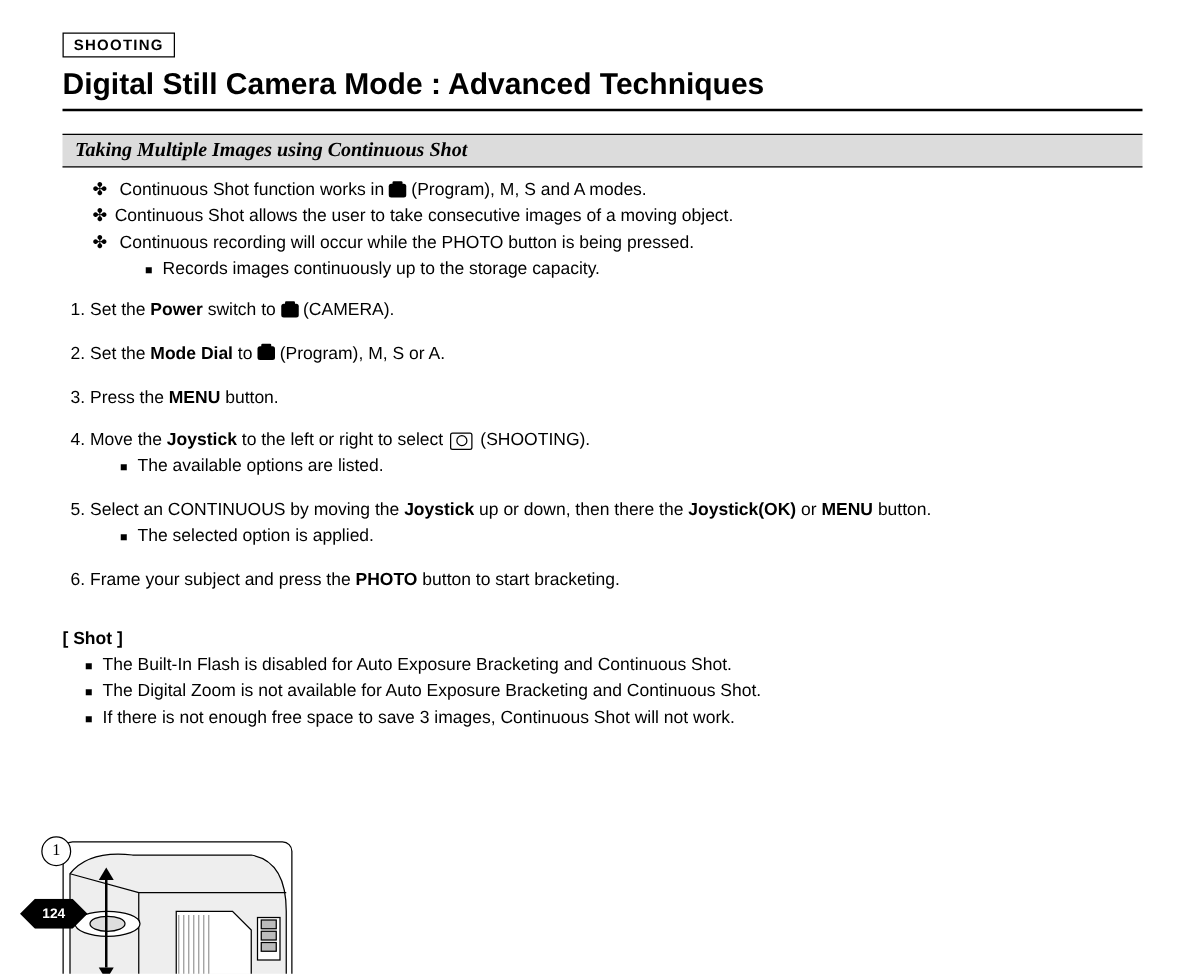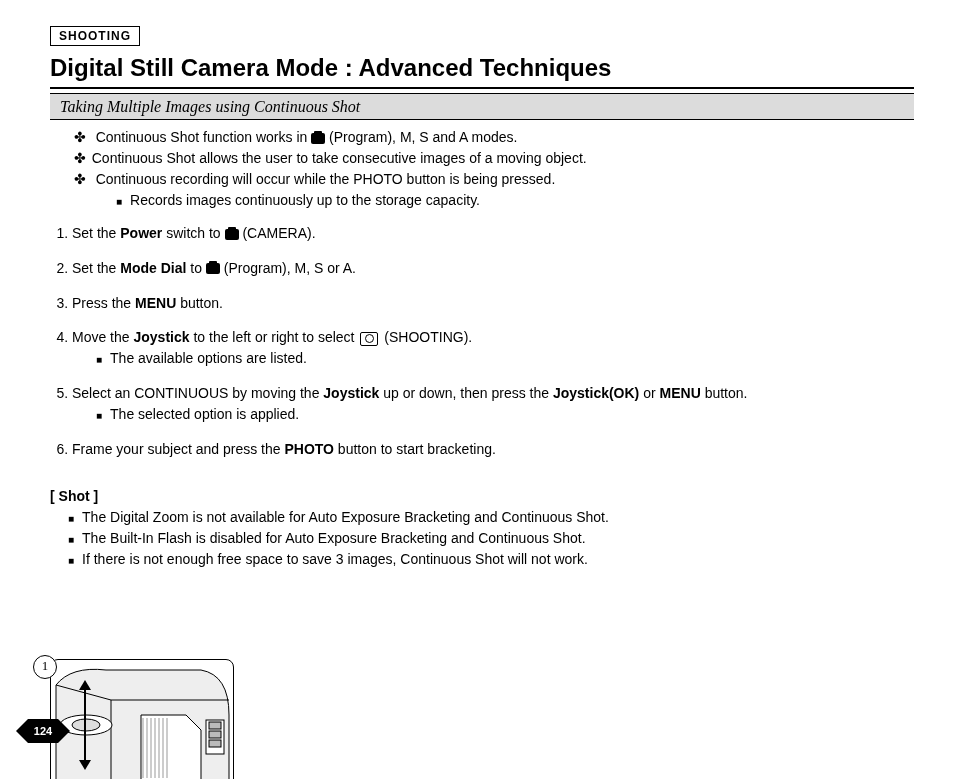--- a/index.html
+++ b/index.html
@@ -1,19 +1,19 @@
 <!DOCTYPE html>
 <html><head>
 <meta charset="utf-8">
 <style>
   html,body{margin:0;padding:0;background:#fff;font-family:Arial,Helvetica,sans-serif;color:#000;font-size:14px;line-height:1.35;}
   .page{width:954px;height:779px;position:relative;box-sizing:border-box;padding:26px 40px 26px 50px;}
   .lang-box{display:inline-block;border:1px solid #000;padding:1px 8px;font-weight:bold;font-size:12px;letter-spacing:1px;}
   h1.title{font-size:24px;font-weight:bold;margin:6px 0 2px;border-bottom:2px solid #000;padding-bottom:2px;}
-  .subtitle-bar{margin-top:4px;background:#dcdcdc;border-top:1px solid #000;border-bottom:1px solid #000;padding:2px 10px;font-style:italic;font-weight:normal;font-family:"Times New Roman",serif;font-size:16px;}
+  .subtitle-bar{margin-top:18px;background:#dcdcdc;border-top:1px solid #000;border-bottom:1px solid #000;padding:2px 10px;font-style:italic;font-weight:bold;font-family:"Times New Roman",serif;font-size:16px;}
   .content{display:flex;align-items:flex-start;gap:31px;margin-top:8px;flex-direction:column;}
   .left{flex:1;}
   .right{width:188px;flex-shrink:0;margin-top:46px;}
   ul.sparkle,ol.steps,ul.square,ul.notes-list{margin:0 0 14px 24px;padding:0;}
   ul.sparkle>li{list-style:none;margin-bottom:2px;text-indent:-18px;padding-left:18px;}
   ul.sparkle>li::before{content:"✤";margin-right:6px;}
   ul.square{margin-top:2px;margin-left:24px;}
   ul.square>li{list-style:none;text-indent:-18px;padding-left:18px;margin-bottom:2px;}
   ul.square>li::before{content:"■";font-size:10px;margin-right:8px;}
   ol.steps{margin-top:10px;margin-left:22px;}
@@ -90,34 +90,34 @@
         <li>
           <span>Press the </span><b>MENU</b><span> button.</span>
         </li>
         <li>
           <span>Move the </span><b>Joystick</b><span> to the left or right to select  </span><span class="shooting-icon"></span><span> (SHOOTING).</span>
           <ul class="square">
             <li>The available options are listed.</li>
           </ul>
         </li>
         <li>
-          <span>Select an CONTINUOUS by moving the </span><b>Joystick</b><span> up or down, then press the </span><b>Joystick(OK)</b><span> or </span><b>MENU</b><span> button.</span>
+          <span>Select an CONTINUOUS by moving the </span><b>Joystick</b><span> up or down, then there the </span><b>Joystick(OK)</b><span> or </span><b>MENU</b><span> button.</span>
           <ul class="square">
             <li>The selected option is applied.</li>
           </ul>
         </li>
         <li>
           <span>Frame your subject and press the </span><b>PHOTO</b><span> button to start bracketing.</span>
         </li>
       </ol>
 
       <div class="notes-head">[ Shot ]</div>
       <ul class="square notes-list" style="margin-left:18px;">
+        <li>The Built-In Flash is disabled for Auto Exposure Bracketing and Continuous Shot.</li>
         <li>The Digital Zoom is not available for Auto Exposure Bracketing and Continuous Shot.</li>
-        <li>The Built-In Flash is disabled for Auto Exposure Bracketing and Continuous Shot.</li>
         <li>If there is not enough free space to save 3 images, Continuous Shot will not work.</li>
       </ul>
 
     </div>
 
     <div class="right">
 
       <div class="fig-group">
         <div class="fig-badge">1</div>
         <div class="fig">

